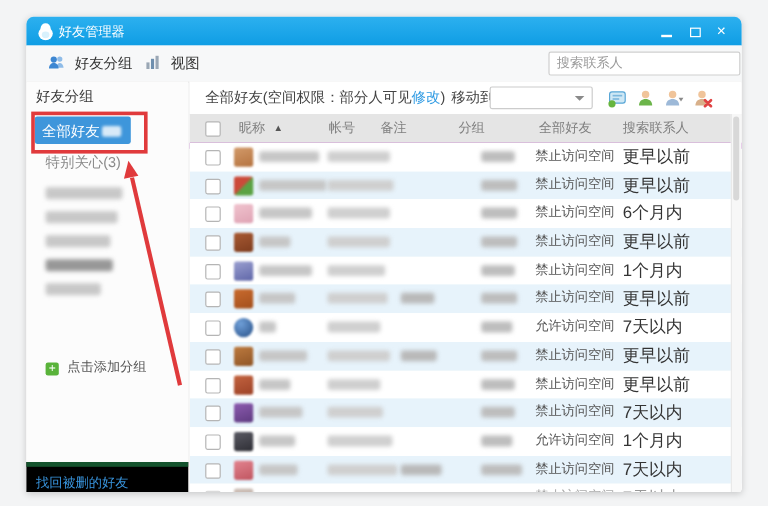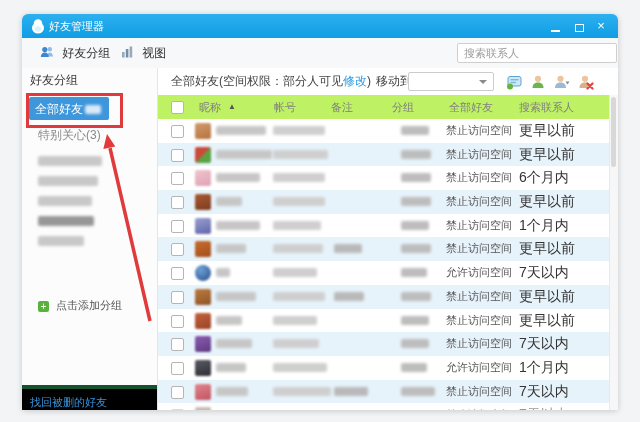--- a/index.html
+++ b/index.html
@@ -54,26 +54,26 @@
   .summary .lnk{color:#2e9ae3;cursor:pointer;}
   .moveto{position:absolute;left:218px;}
   .dropdown{position:absolute;left:250px;top:4px;width:84px;height:17px;border:1px solid #ccc;border-radius:2px;
             background:#fff;cursor:pointer;}
   .caret{position:absolute;right:6px;top:7px;width:0;height:0;border-left:4px solid transparent;
          border-right:4px solid transparent;border-top:4px solid #8a8a8a;}
   .aicon{position:absolute;top:5px;width:16px;height:16px;cursor:pointer;}
   .ai1{left:348px;} .ai2{left:372px;} .ai3{left:396px;} .ai4{left:420px;}
   
   .thead{position:absolute;left:0;top:27px;right:0;height:24px;border-bottom:5px solid #a21caf;
-         font-size:11px;color:#7f7f7f;line-height:24px;background:#bef264;}
+         font-size:11px;color:#7f7f7f;line-height:24px;background:#e5e5e5;}
   .cb{position:absolute;width:11px;height:11px;border:1px solid #b5b5b5;background:#fff;border-radius:2px;}
   .hcb{left:13px;top:6px;}
   .hc0{position:absolute;left:41px;} .sort{position:absolute;left:70px;font-size:8px;color:#555;}
-  .hc1{position:absolute;left:116px;text-align:right;} .hc2{position:absolute;left:173px;}
-  .hc3{position:absolute;left:234px;} .hc4{position:absolute;left:291px;}
+  .hc1{position:absolute;left:116px;text-align:right;} .hc2{position:absolute;left:159px;}
+  .hc3{position:absolute;left:224px;} .hc4{position:absolute;left:291px;}
   .hc5{position:absolute;left:361px;}
   
   .rows{position:absolute;left:0;top:51px;right:0;bottom:0;overflow:hidden;}
   .row{position:relative;height:23.7px;background:#fff;}
   .row.alt{background:#e7f3fb;}
   .row.faded{opacity:.5;}
   .row .cb{left:13px;top:6px;}
   .avatar{position:absolute;left:37px;top:4px;width:16px;height:16px;border-radius:2px;filter:blur(1px);}
   .row.round .avatar{border-radius:50%;}
   .blur{position:absolute;top:7px;height:9px;background:#c6c6c6;border-radius:2px;filter:blur(1.8px);}

